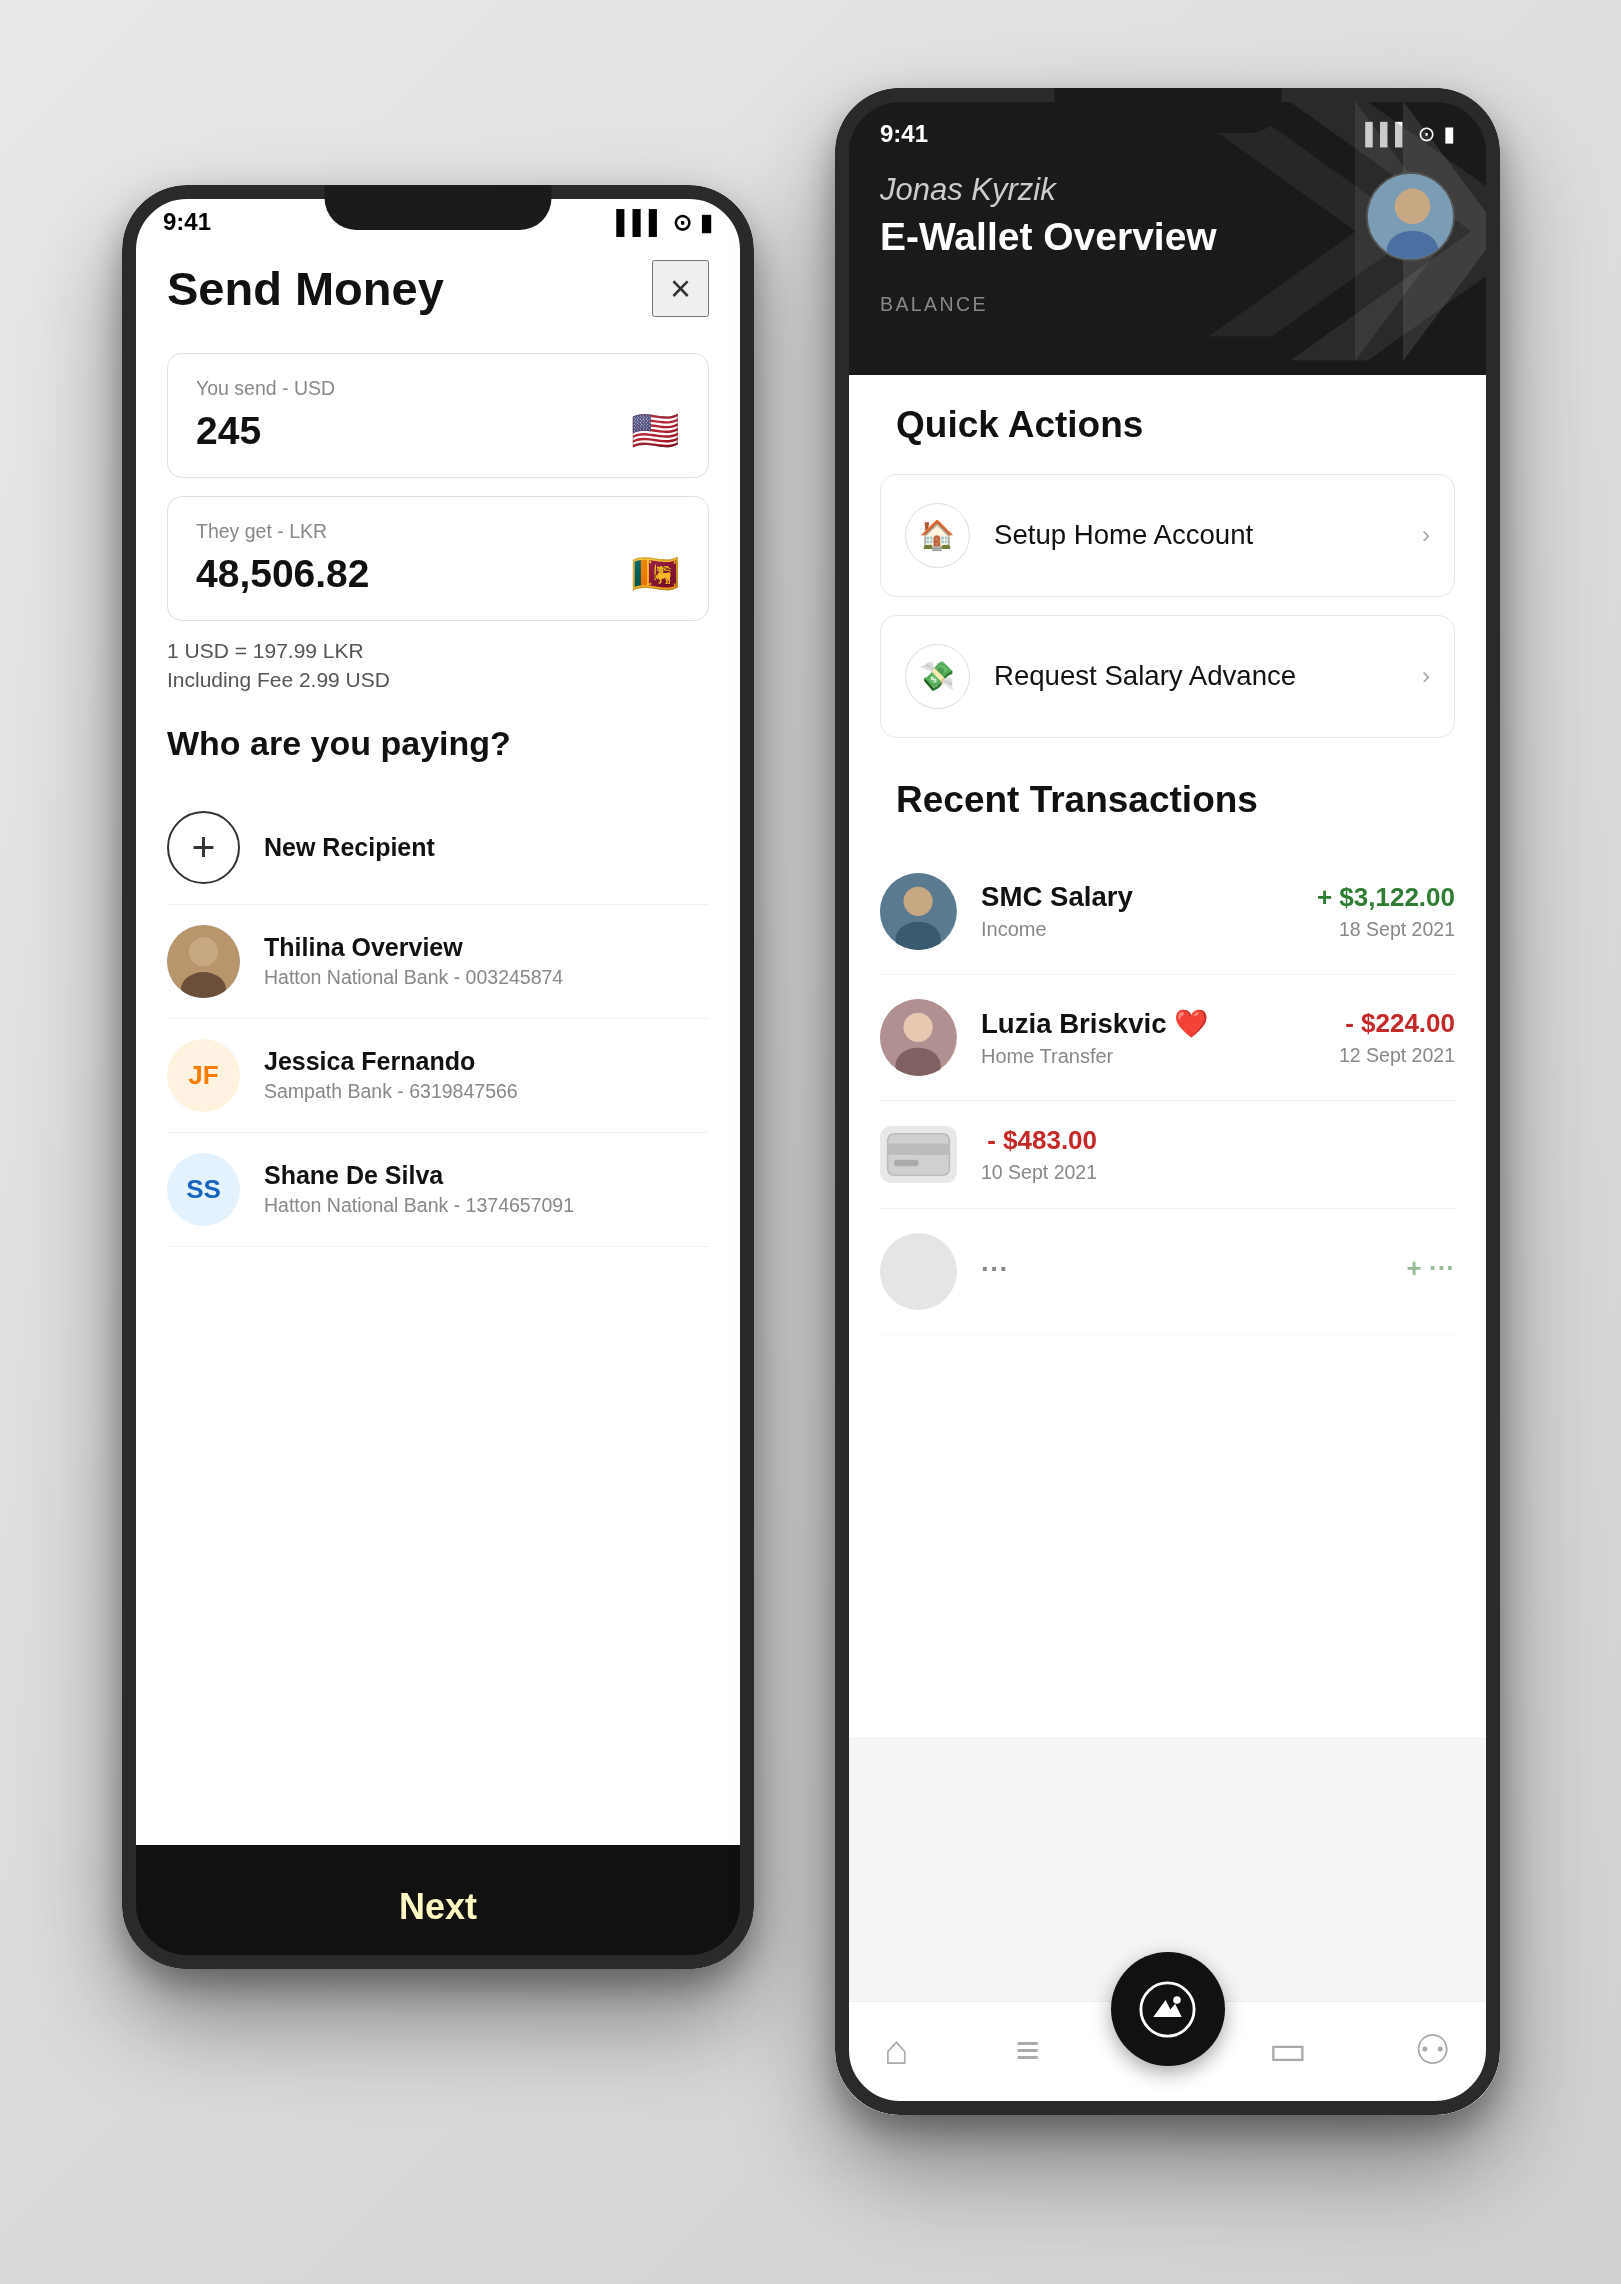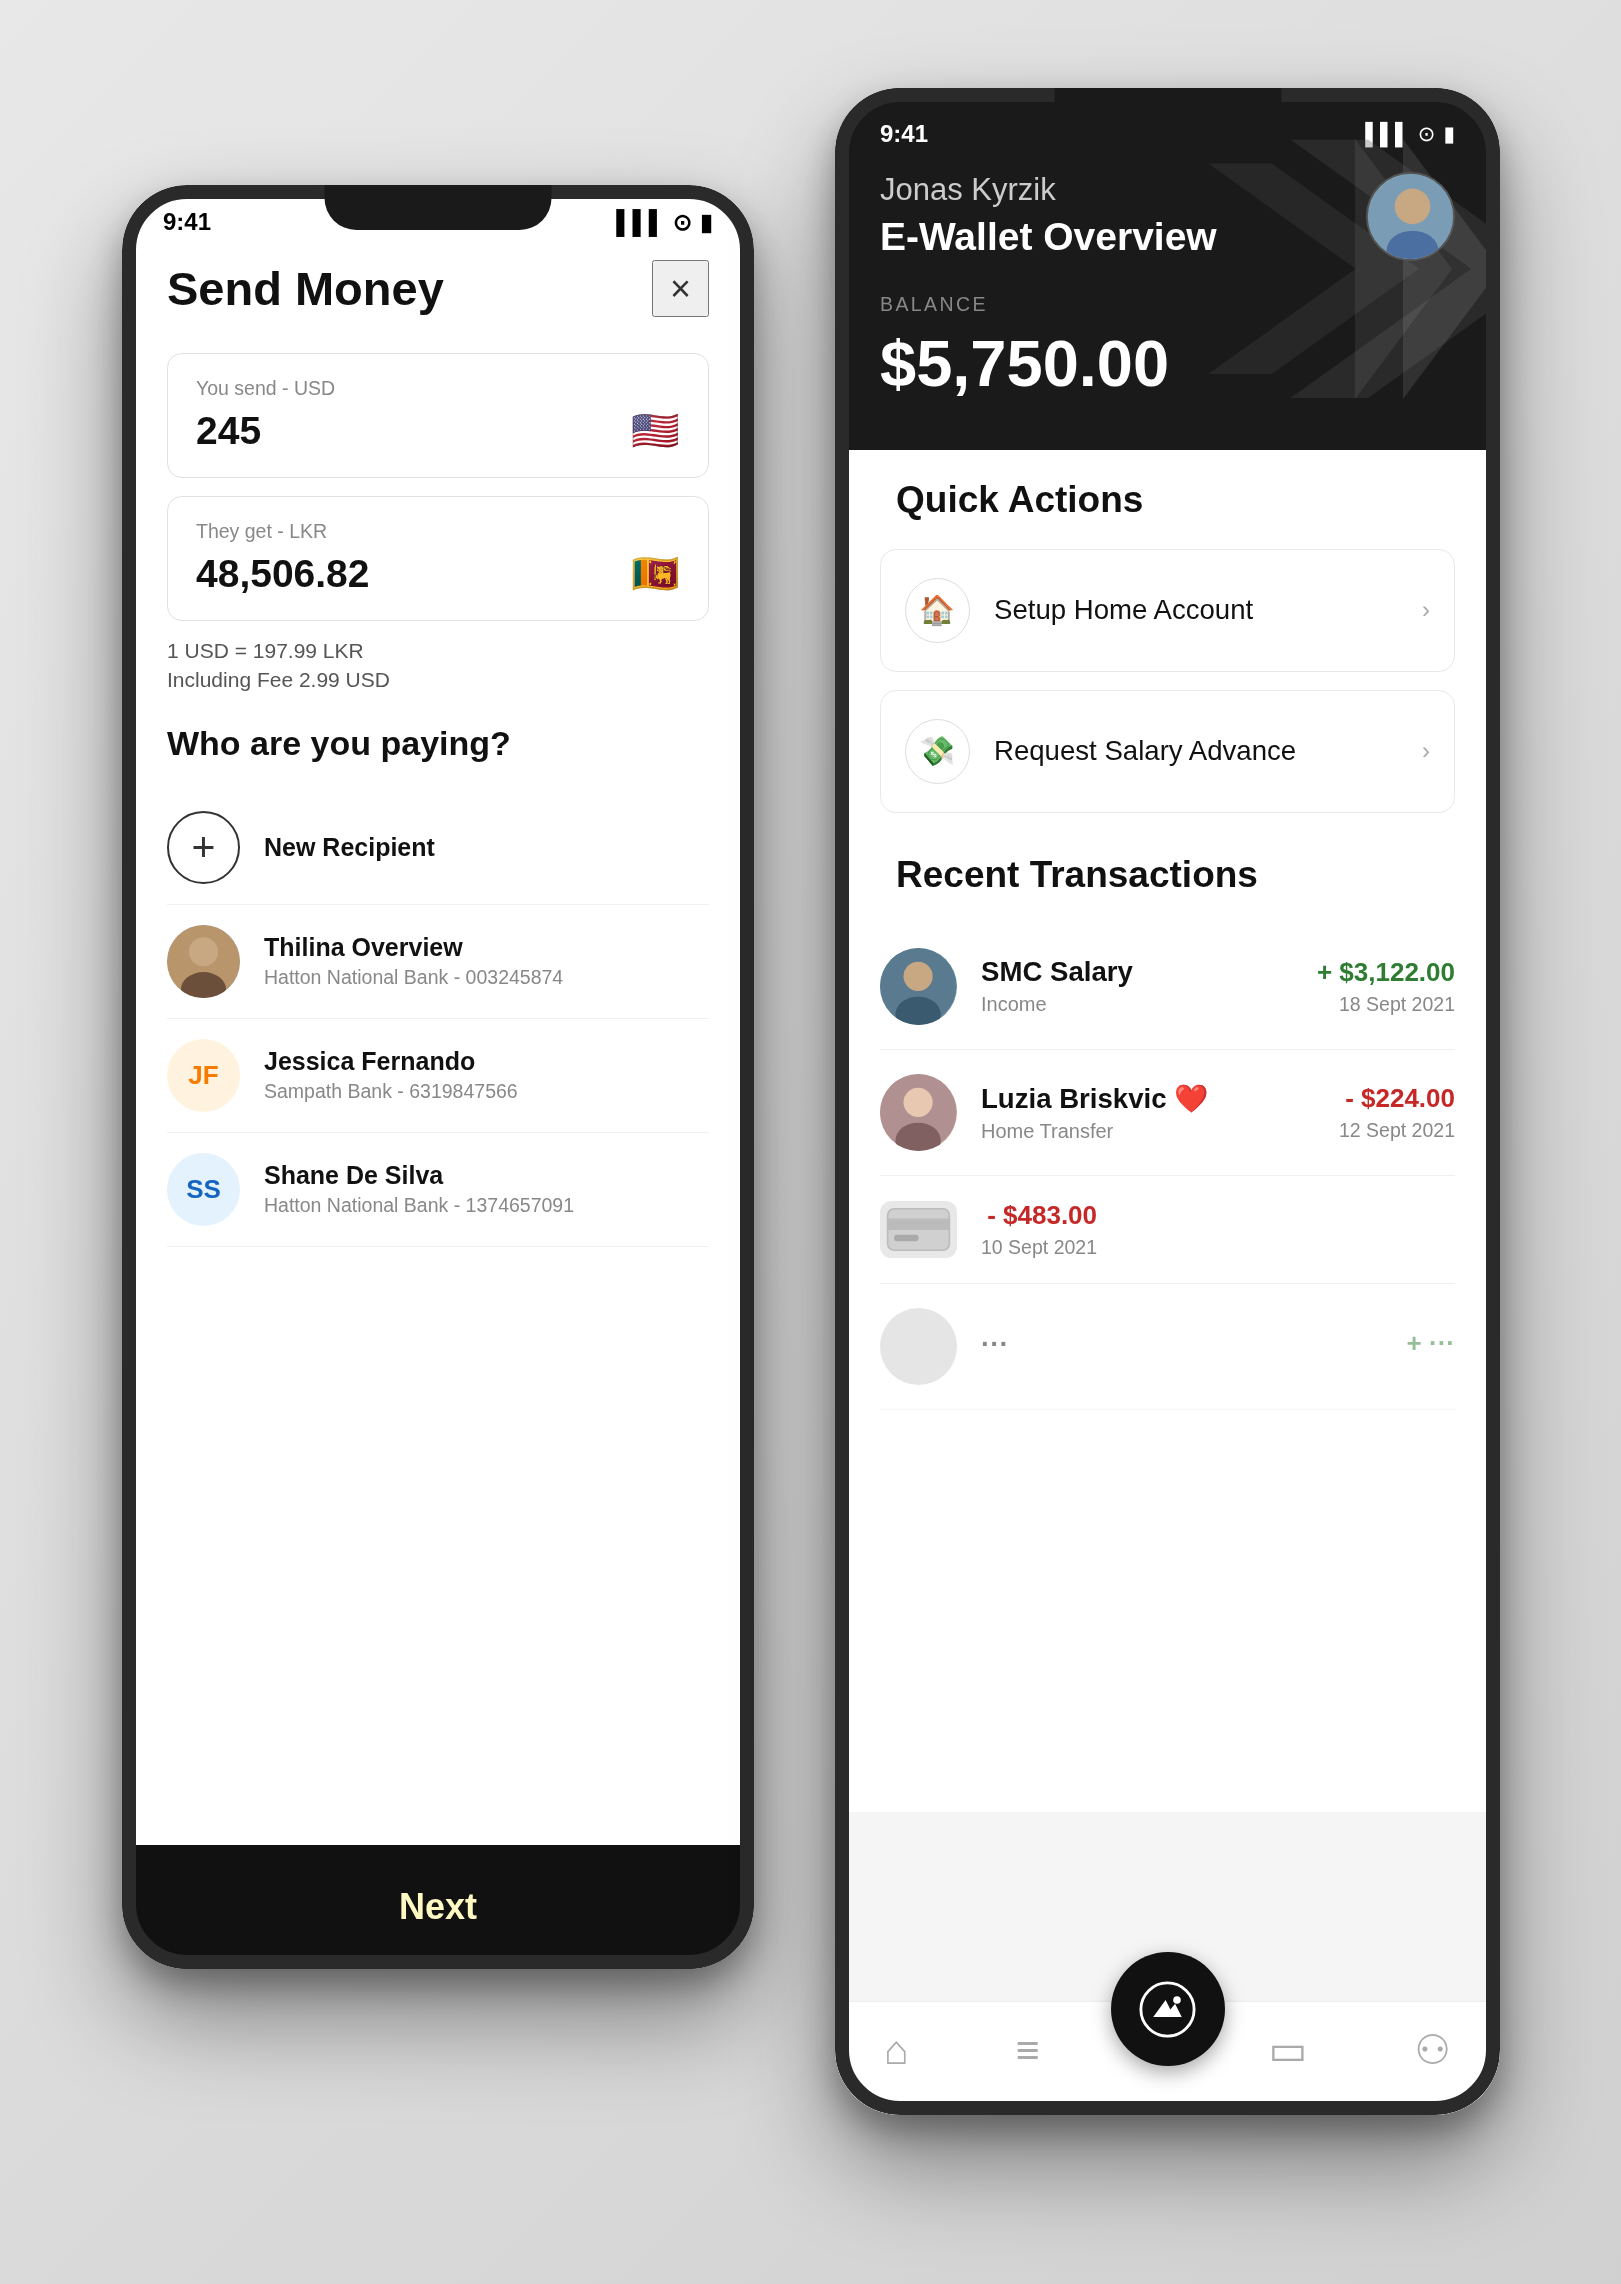--- a/index.html
+++ b/index.html
@@ -329,20 +329,21 @@
       align-items: flex-start;
       margin-bottom: 32px;
       position: relative;
       z-index: 10;
     }
 
     .wallet-user-name {
       font-size: 31px;
       color: #ccc;
       margin-bottom: 6.5px;
+      font-style: italic;
     }
 
     .wallet-title {
       font-size: 39px;
       font-weight: 700;
       color: #fff;
     }
 
     .user-avatar {
       width: 89px;
@@ -690,21 +691,20 @@
             <div class="user-avatar">
               <svg viewBox="0 0 110 110" width="89" height="89">
                 <circle cx="55" cy="55" r="55" fill="#7a9db5"></circle>
                 <circle cx="55" cy="40" r="22" fill="#c8a882"></circle>
                 <ellipse cx="55" cy="95" rx="32" ry="25" fill="#4a6fa0"></ellipse>
               </svg>
             </div>
           </div>
 
           <div class="balance-label">BALANCE</div>
-          <div class="balance-amount">$5,750.00</div>
 
         </div>
 
         <div class="wallet-content">
 
           <div class="section-heading">Quick Actions</div>
 
           <div class="quick-action-item">
             <div class="quick-action-left">
               <div class="quick-action-icon">🏠</div>

